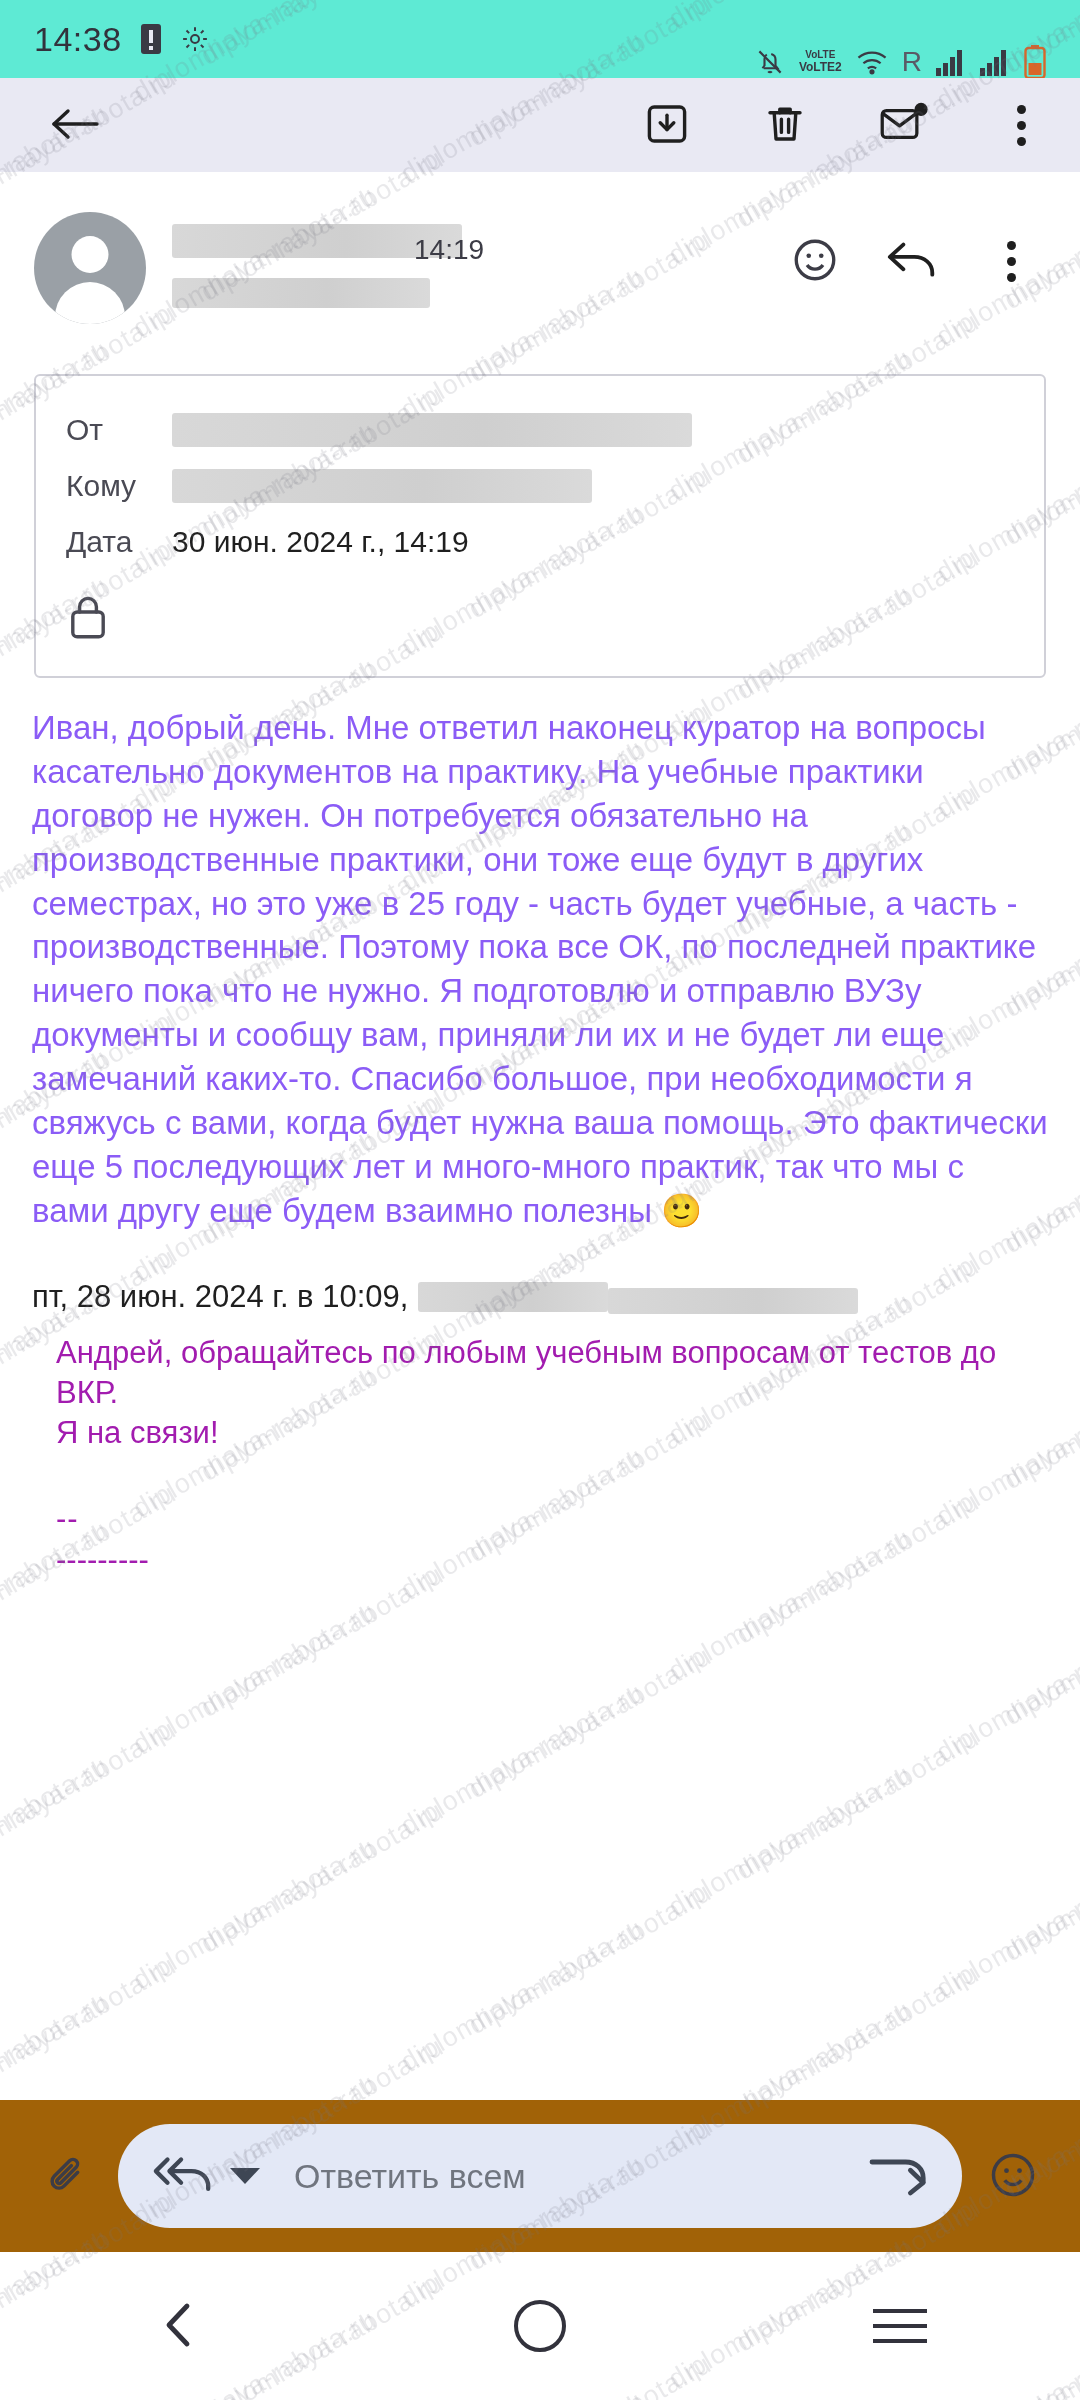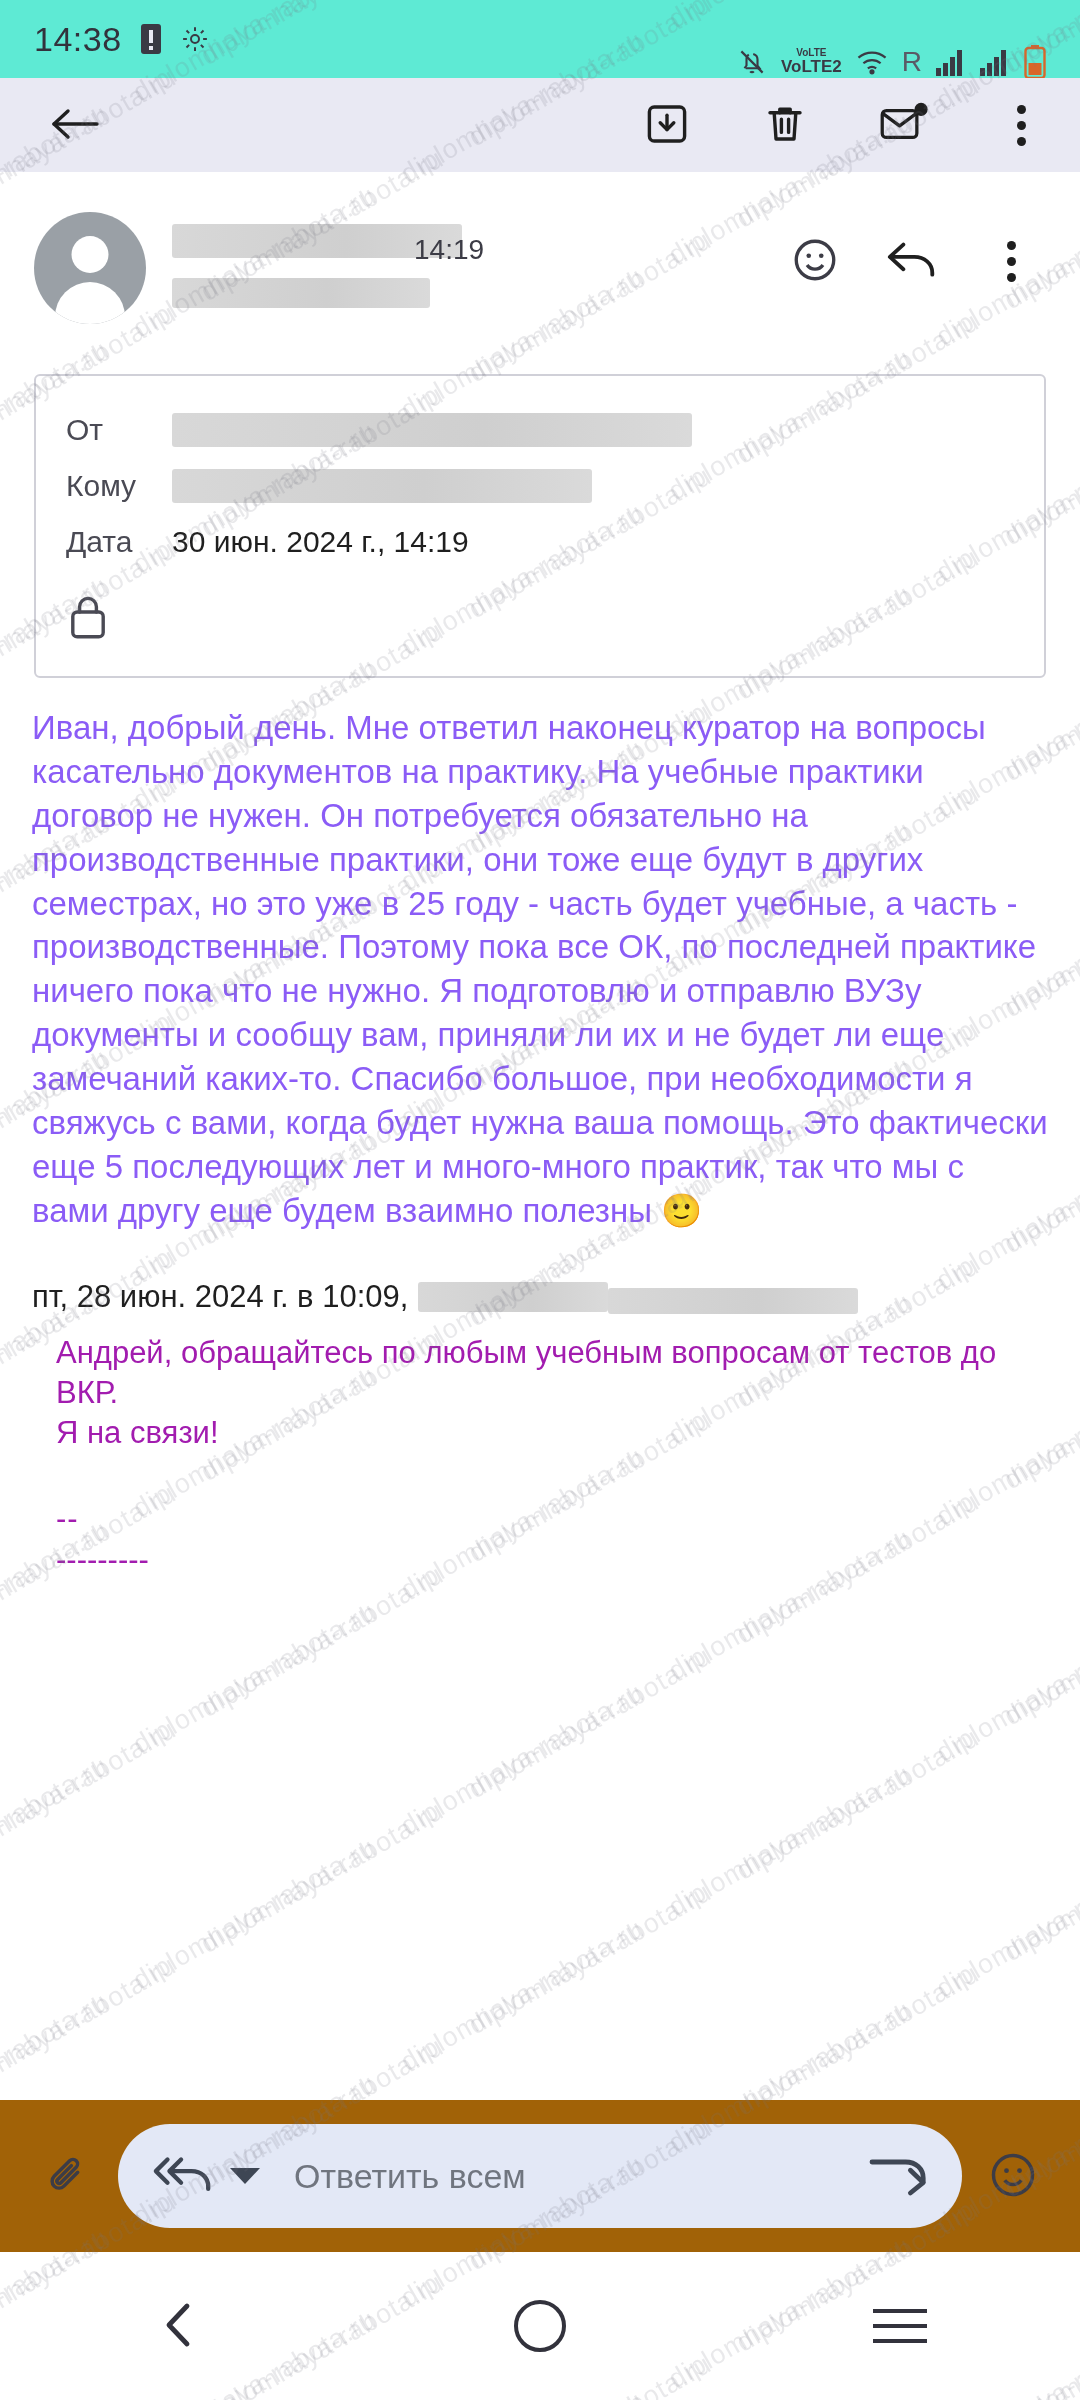--- a/index.html
+++ b/index.html
@@ -401,21 +401,21 @@
       <span class="ico sb-icon">
         <svg width="30" height="30" viewBox="0 0 24 24" fill="none" stroke="#3a3a44" stroke-width="1.7">
           <path d="M7 17h11l-1.6-2.2V10a4.6 4.6 0 0 0-3.4-4.4"></path>
           <path d="M9.4 6A4.6 4.6 0 0 0 7.6 10v4.8L6 17"></path>
           <path d="M10.6 19.5a1.7 1.7 0 0 0 2.8 0"></path>
           <path d="M3.5 3.5l17 17"></path>
         </svg>
       </span>
       <span class="volte">
         <span style="display:block;font-size:10px;">VoLTE</span>
-        <span style="display:block;font-size:17px;">VoLTE2</span>
+        <span style="display:block;font-size:12px;">VoLTE2</span>
       </span>
       <span class="ico sb-icon">
         <svg width="32" height="26" viewBox="0 0 26 20" fill="none" stroke="#3a3a44" stroke-width="1.8">
           <path d="M2 6.5A17 17 0 0 1 24 6.5"></path>
           <path d="M6 11A11 11 0 0 1 20 11"></path>
           <path d="M9.6 15.2A5.6 5.6 0 0 1 16.4 15.2"></path>
           <circle cx="13" cy="18" r="1.2" fill="#3a3a44"></circle>
         </svg>
       </span>
       <span class="sb-r-letter">R</span>

